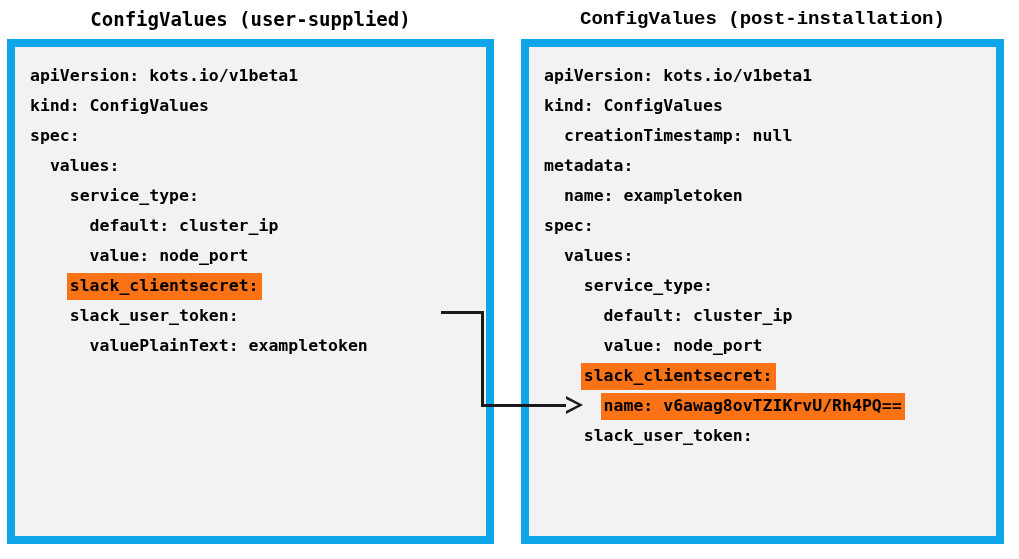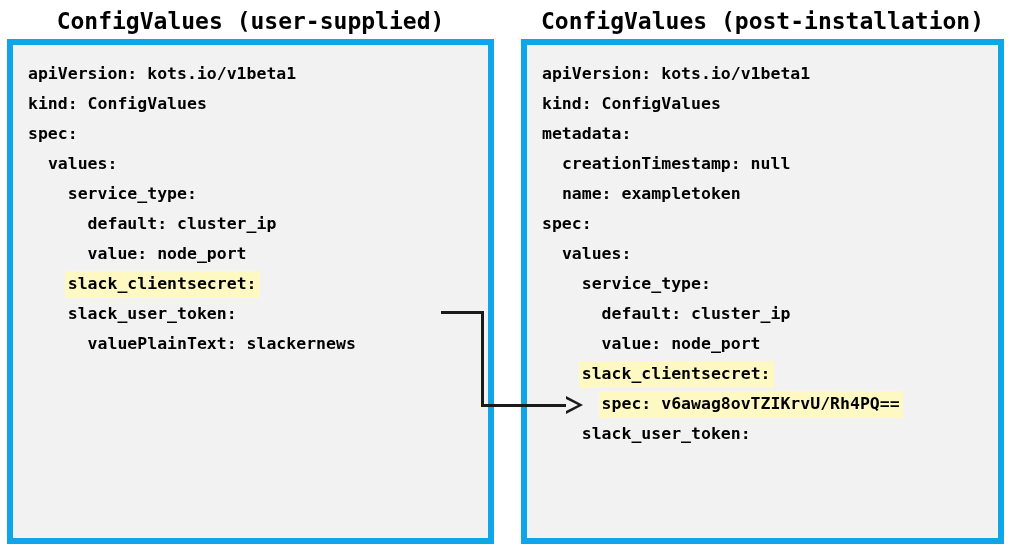--- a/index.html
+++ b/index.html
@@ -18,35 +18,35 @@
   .diagram {
     position: absolute;
     left: 0; top: 0;
     width: 1019px;
     height: 559px;
   }
 
   .panel-title {
     position: absolute;
     font-family: "DejaVu Sans Mono", "Liberation Mono", monospace;
-    font-size: 23px;
+    font-size: 19px;
     font-weight: bold;
     color: #000000;
     letter-spacing: 0px;
     white-space: nowrap;
     text-align: center;
   }
   #title-left  { left: 7px;   top: 8px;  width: 487px; }
-  #title-right { left: 521px; top: 8px;  width: 483px; }
+  #title-right { left: 521px; top: 8px;  width: 483px; font-family: Liberation Mono, monospace; }
 
   .panel {
     position: absolute;
     box-sizing: border-box;
     background: #f2f2f2;
-    border: 6px solid #0ea5e9;
+    border: 8px solid #0ea5e9;
   }
   #panel-left  { left: 7px;   top: 39px; width: 487px; height: 505px; }
   #panel-right { left: 521px; top: 39px; width: 483px; height: 505px; }
 
   .code-block {
     position: absolute;
     left: 0; top: 0;
     padding: 14px 0 0 0;
     width: 100%;
   }
@@ -62,21 +62,21 @@
     white-space: pre;
     padding-left: 12px;
   }
 
   .code-line > span.seg {
     display: inline-block;
     line-height: 24px;
     padding: 1px 3px 2px 3px;
   }
   .code-line.hl > span.seg {
-    background: #fef9c3;
+    background: #f97316;
   }
 
   
   .conn {
     position: absolute;
     background: #1a1a1a;
   }
   #conn-h1 { left: 441px; top: 311px; width: 43px;  height: 3px; }
   #conn-v  { left: 481px; top: 311px; width: 3px;   height: 96px; }
   #conn-h2 { left: 481px; top: 404px; width: 88px;  height: 3px; }
@@ -110,40 +110,40 @@
     <div class="code-block" id="code-left">
         <div class="code-line"><span class="seg">apiVersion: kots.io/v1beta1</span></div>
         <div class="code-line"><span class="seg">kind: ConfigValues</span></div>
         <div class="code-line"><span class="seg">spec:</span></div>
         <div class="code-line"><span>  </span><span class="seg">values:</span></div>
         <div class="code-line"><span>    </span><span class="seg">service_type:</span></div>
         <div class="code-line"><span>      </span><span class="seg">default: cluster_ip</span></div>
         <div class="code-line"><span>      </span><span class="seg">value: node_port</span></div>
         <div class="code-line hl"><span>    </span><span class="seg">slack_clientsecret:</span></div>
         <div class="code-line"><span>    </span><span class="seg">slack_user_token:</span></div>
-        <div class="code-line"><span>      </span><span class="seg">valuePlainText: slackernews</span></div>
+        <div class="code-line"><span>      </span><span class="seg">valuePlainText: exampletoken</span></div>
       </div>
   </div>
 
   <div class="panel-title" id="title-right">ConfigValues (post-installation)</div>
 
   <div class="panel" id="panel-right">
     <div class="code-block" id="code-right">
         <div class="code-line"><span class="seg">apiVersion: kots.io/v1beta1</span></div>
         <div class="code-line"><span class="seg">kind: ConfigValues</span></div>
+        <div class="code-line"><span>  </span><span class="seg">creationTimestamp: null</span></div>
         <div class="code-line"><span class="seg">metadata:</span></div>
-        <div class="code-line"><span>  </span><span class="seg">creationTimestamp: null</span></div>
         <div class="code-line"><span>  </span><span class="seg">name: exampletoken</span></div>
         <div class="code-line"><span class="seg">spec:</span></div>
         <div class="code-line"><span>  </span><span class="seg">values:</span></div>
         <div class="code-line"><span>    </span><span class="seg">service_type:</span></div>
         <div class="code-line"><span>      </span><span class="seg">default: cluster_ip</span></div>
         <div class="code-line"><span>      </span><span class="seg">value: node_port</span></div>
         <div class="code-line hl"><span>    </span><span class="seg">slack_clientsecret:</span></div>
-        <div class="code-line hl"><span>      </span><span class="seg">spec: v6awag8ovTZIKrvU/Rh4PQ==</span></div>
+        <div class="code-line hl"><span>      </span><span class="seg">name: v6awag8ovTZIKrvU/Rh4PQ==</span></div>
         <div class="code-line"><span>    </span><span class="seg">slack_user_token:</span></div>
         <div class="code-line"><span>      </span></div>
       </div>
   </div>
 
   <div class="conn" id="conn-h1"></div>
   <div class="conn" id="conn-v"></div>
   <div class="conn" id="conn-h2"></div>
   <div id="conn-arrow"></div>
   <div id="conn-arrow-inner"></div>

